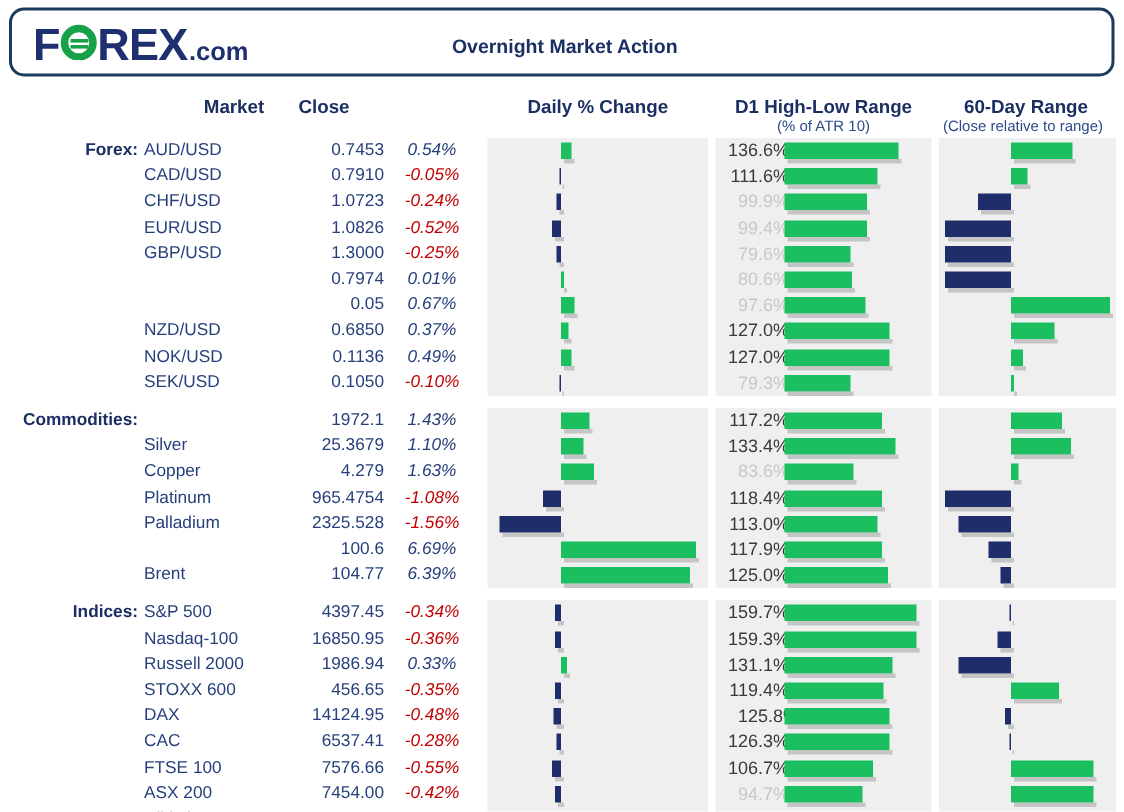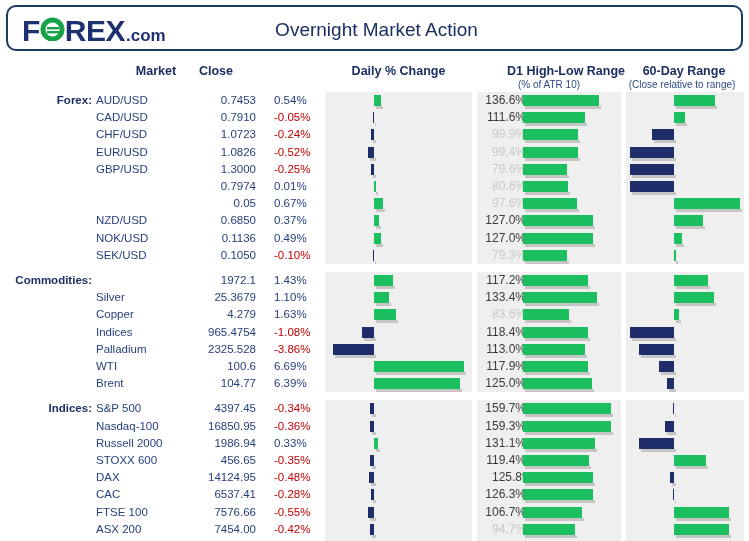--- a/index.html
+++ b/index.html
@@ -25,21 +25,21 @@
     display: inline-block; position: relative; width: 25px; height: 25px;
     vertical-align: -3px;
   }
   .logo-o svg { position: absolute; left: 0; top: 0; }
   .logo-dotcom {
     font-size: 17px; font-weight: bold; color: #1F3070; margin-left: 1px;
   }
   .header-title {
     position: absolute; left: 0; top: 0; width: 737px; height: 46px;
     display: flex; align-items: center; justify-content: center;
-    font-size: 19px; font-weight: normal; color: #1B2F63;
+    font-size: 13px; font-weight: bold; color: #1B2F63;
   }
 
   
   .colhead {
     position: absolute; font-size: 12.5px; font-weight: bold; color: #1B2F63;
     text-align: center;
   }
   .colsub {
     position: absolute; font-size: 10px; color: #2F4A88; text-align: center;
   }
@@ -55,22 +55,22 @@
   }
   .mkt {
     position: absolute; left: 96px; width: 120px; text-align: left;
     font-size: 11.5px; color: #27407C; line-height: 17.2px;
   }
   .close {
     position: absolute; left: 176px; width: 80px; text-align: right;
     font-size: 11.5px; color: #27407C; line-height: 17.2px;
   }
   .chg {
-    position: absolute; left: 274px; width: 56px; text-align: left;
-    font-size: 11.5px; line-height: 17.2px;
+    position: absolute; left: 260px; width: 56px; text-align: center;
+    font-size: 11.5px; line-height: 17.2px; font-style: italic;
   }
   .chg.pos { color: #27407C; }
   .chg.neg { color: #C00000; }
 
   
   .panel {
     position: absolute; background: #EFEFEF;
   }
   .p-daily  { left: 325px; width: 147px; }
   .p-d1     { left: 477px; width: 144px; }
@@ -111,21 +111,21 @@
       </span>
         <span class="logo-main">REX</span>
         <span class="logo-dotcom">.com</span>
     </div>
     <div class="header-title">Overnight Market Action</div>
   </div>
 
   <div class="colhead" style="left:96px; top:64px; width:120px;">Market</div>
   <div class="colhead" style="left:176px; top:64px; width:80px;">Close</div>
   <div class="colhead" style="left:325px; top:64px; width:147px;">Daily % Change</div>
-  <div class="colhead" style="left:494px; top:64px; width:144px;">D1 High-Low Range</div>
+  <div class="colhead" style="left:477px; top:64px; width:144px;">D1 High-Low Range</div>
   <div class="colsub" style="left:477px; top:79px; width:144px;">(% of ATR 10)</div>
   <div class="colhead" style="left:620px; top:64px; width:128px;">60-Day Range</div>
   <div class="colsub" style="left:612px; top:79px; width:140px;">(Close relative to range)</div>
 
   <div class="grid" id="grid">
       <div class="panel p-daily" style="top: 0px; height: 172px;"></div>
       <div class="panel p-d1" style="top: 0px; height: 172px;"></div>
       <div class="panel p-60d" style="top: 0px; height: 172px;"></div>
       <div class="row" style="position: absolute; top: 0px; left: 0px; width: 749px;">
         <div class="grp-label">Forex:</div>
@@ -240,39 +240,38 @@
       <div class="row" style="position: absolute; top: 214.4px; left: 0px; width: 749px;">
         <div class="mkt">Copper</div>
         <div class="close">4.279</div>
         <div class="chg pos">1.63%</div>
         <div class="bar g" style="left: 374px; width: 21.8886px;"></div>
         <div class="d1label lo" style="left: 478px;">83.6%</div>
         <div class="bar g" style="left: 523px; width: 46.2259px;"></div>
         <div class="bar g" style="left: 674px; width: 5.28px;"></div>
       </div>
       <div class="row" style="position: absolute; top: 231.6px; left: 0px; width: 749px;">
-        <div class="mkt">Indices</div>
+        <div class="mkt">Platinum</div>
         <div class="close">965.4754</div>
         <div class="chg neg">-1.08%</div>
         <div class="bar n" style="left: 362.429px; width: 11.5714px;"></div>
         <div class="d1label hi" style="left: 478px;">118.4%</div>
         <div class="bar g" style="left: 523px; width: 65.4682px;"></div>
         <div class="bar n" style="left: 630px; width: 44px;"></div>
       </div>
       <div class="row" style="position: absolute; top: 248.8px; left: 0px; width: 749px;">
         <div class="mkt">Palladium</div>
         <div class="close">2325.528</div>
-        <div class="chg neg">-3.86%</div>
+        <div class="chg neg">-1.56%</div>
         <div class="bar n" style="left: 332.643px; width: 41.3571px;"></div>
         <div class="d1label hi" style="left: 478px;">113.0%</div>
         <div class="bar g" style="left: 523px; width: 62.4824px;"></div>
         <div class="bar n" style="left: 638.8px; width: 35.2px;"></div>
       </div>
       <div class="row" style="position: absolute; top: 266px; left: 0px; width: 749px;">
-        <div class="mkt">WTI</div>
         <div class="close">100.6</div>
         <div class="chg pos">6.69%</div>
         <div class="bar g" style="left: 374px; width: 89.8371px;"></div>
         <div class="d1label hi" style="left: 478px;">117.9%</div>
         <div class="bar g" style="left: 523px; width: 65.1918px;"></div>
         <div class="bar n" style="left: 659.48px; width: 14.52px;"></div>
       </div>
       <div class="row" style="position: absolute; top: 283.2px; left: 0px; width: 749px;">
         <div class="mkt">Brent</div>
         <div class="close">104.77</div>

